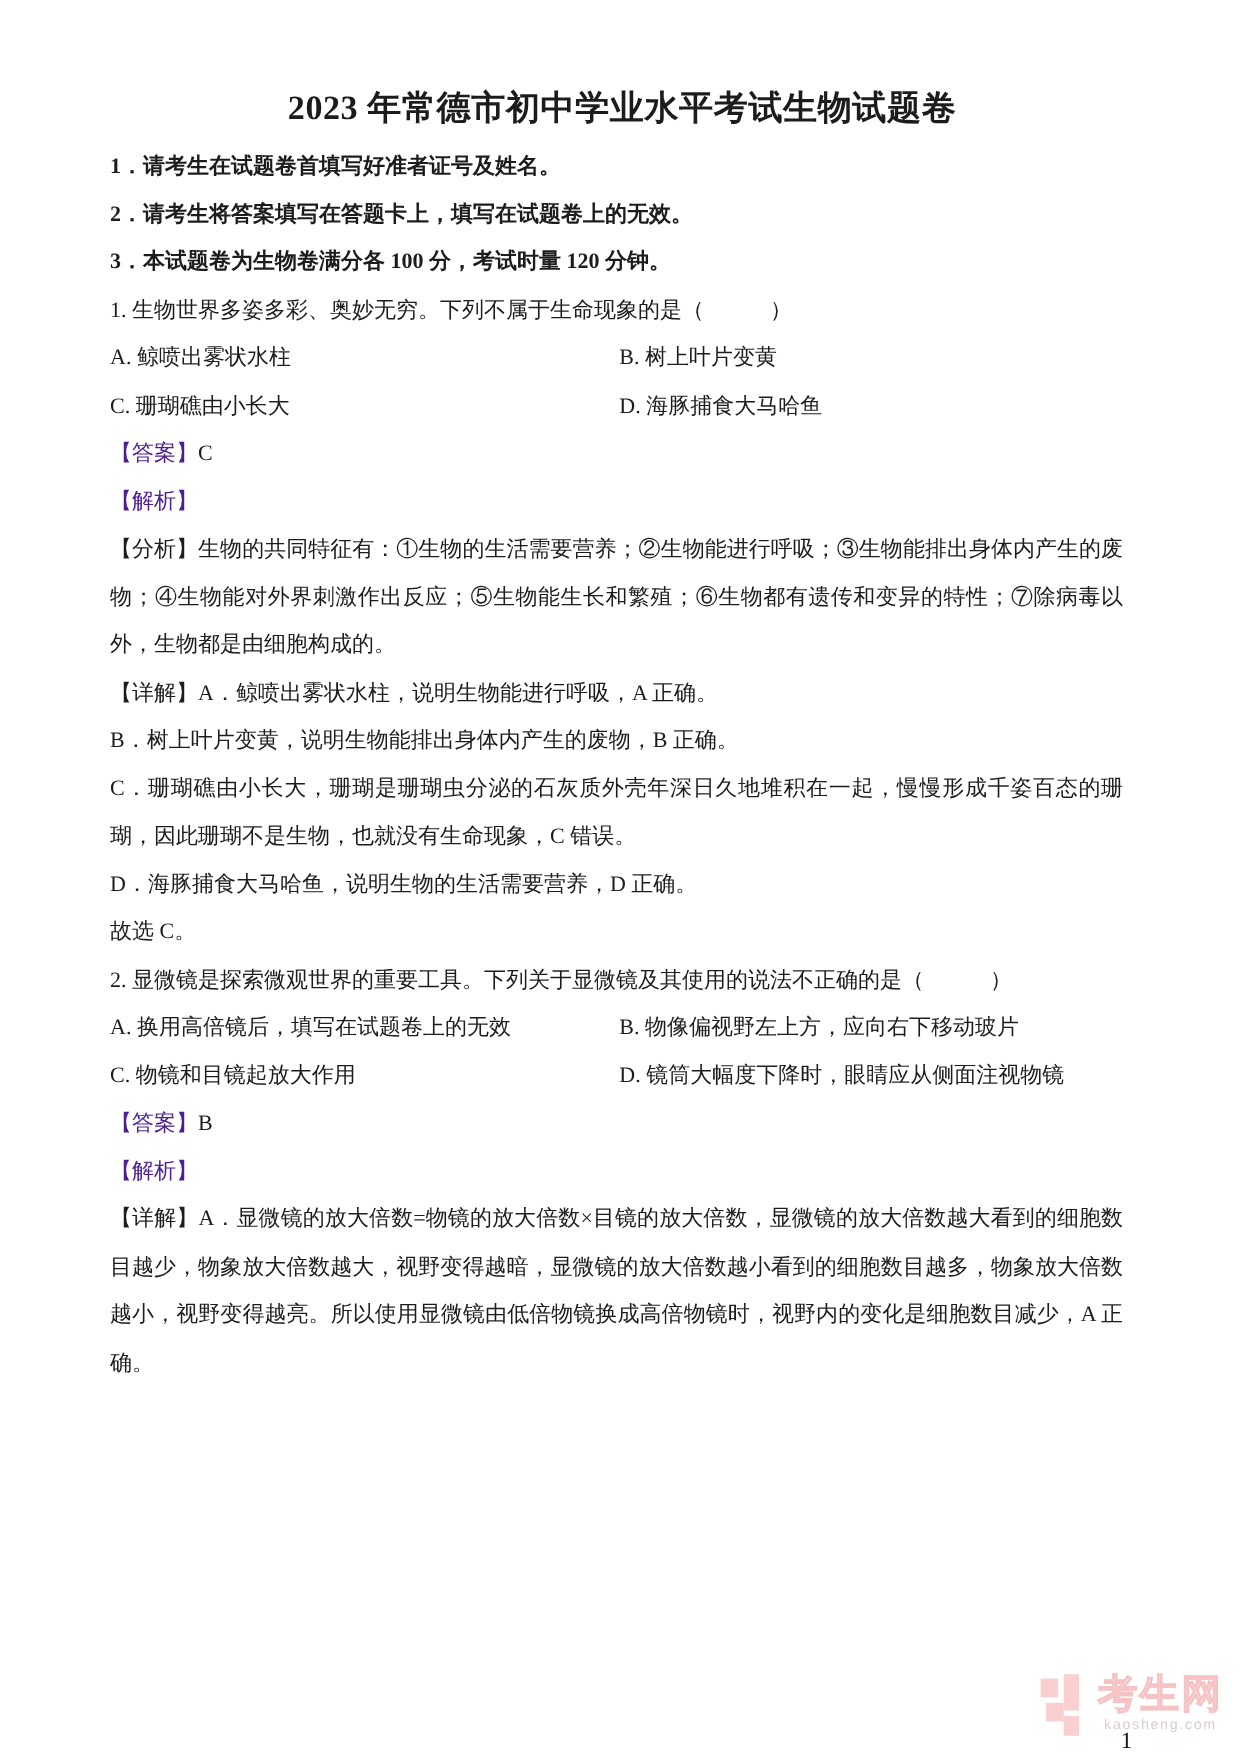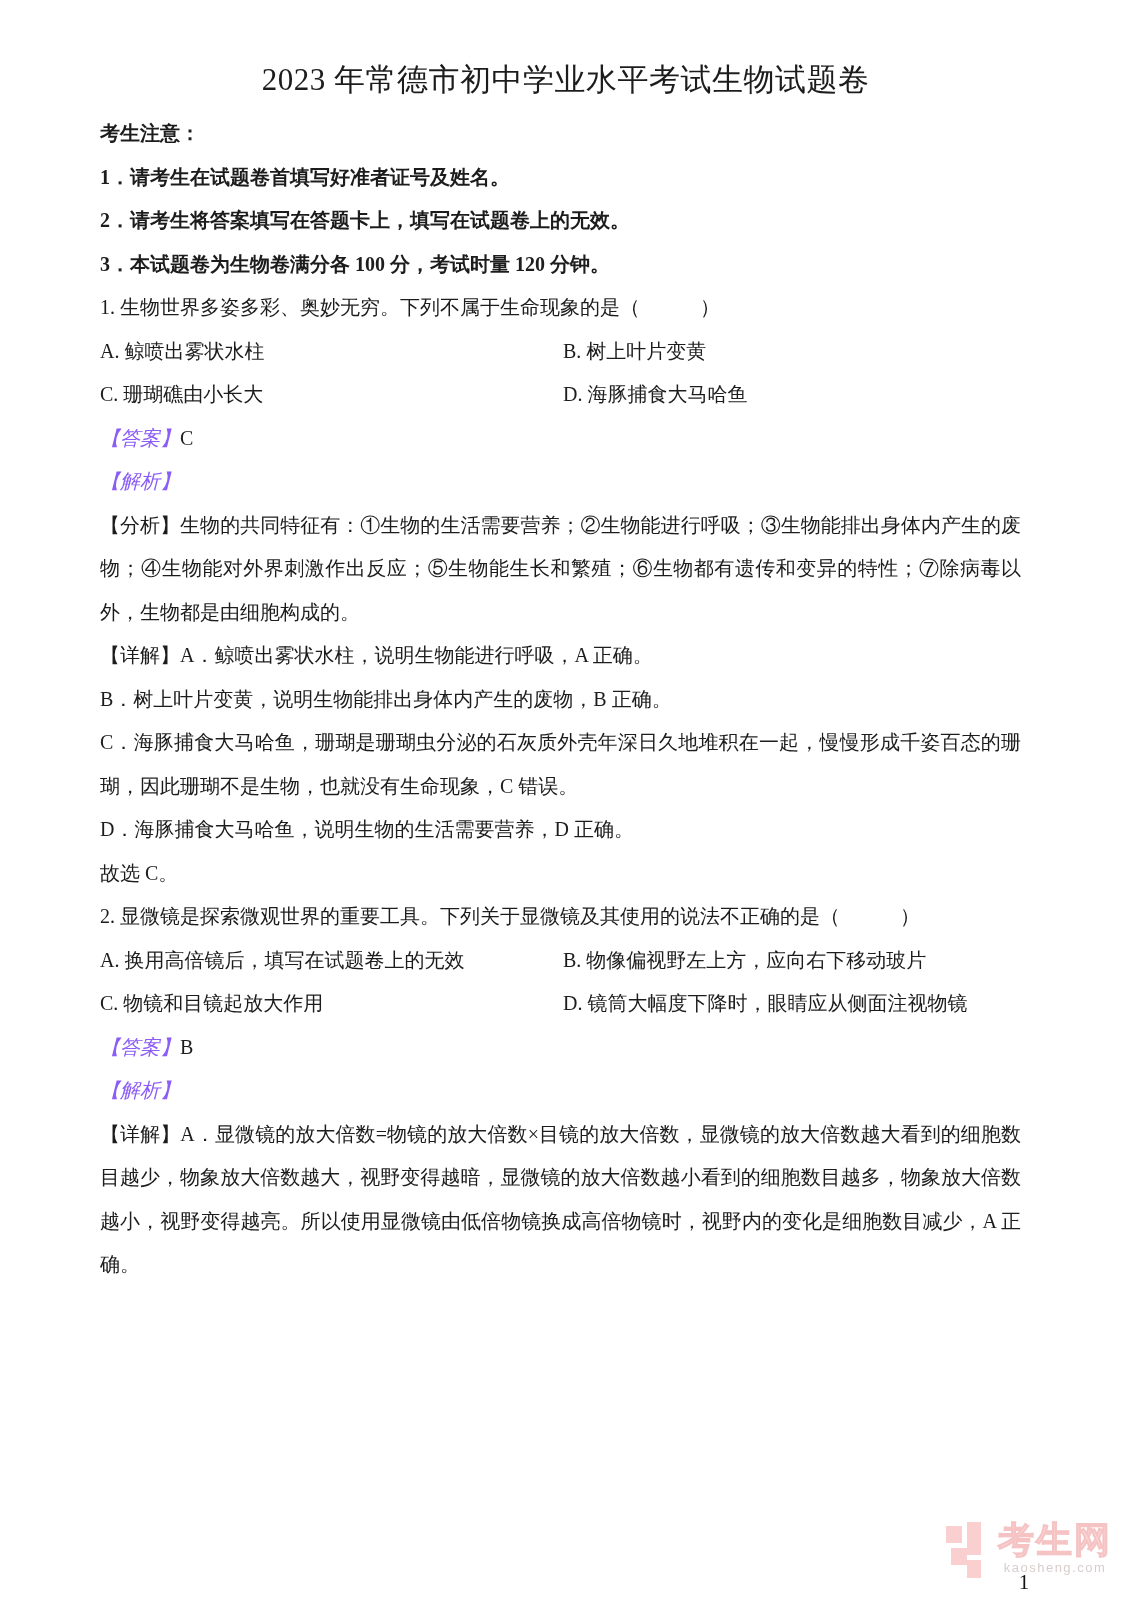--- a/index.html
+++ b/index.html
@@ -7,41 +7,41 @@
     width: 1131px;
     height: 1600px;
     background: #ffffff;
     color: #1c1c1c;
     font-family: "Liberation Serif", "DejaVu Serif", serif;
     position: relative;
     overflow: hidden;
   }
   .page-title {
     margin: 0;
-    padding-top: 60px;
+    padding-top: 78px;
     line-height: 40px;
     font-size: 31px;
-    font-weight: 400;
+    font-weight: 700;
     text-align: center;
     letter-spacing: 0.5px;
   }
   .content {
     margin-top: 12px;
     padding: 0 110px 0 100px;
   }
   .content p {
     margin: 0;
     font-size: 20px;
     line-height: 43.5px;
     white-space: normal;
   }
   .bold { font-weight: 700; font-size: 21px; }
   .just { text-align: justify; text-justify: inter-character; }
   .opt-left { display: inline-block; width: 463px; }
-  .tag-blue { color: #8b5cf6; font-style: italic; }
+  .tag-blue { color: #4c1d95; }
   .page-number {
     position: absolute;
     left: 1014px;
     top: 1570px;
     width: 20px;
     text-align: center;
     font-size: 21px;
     color: #111111;
   }
   
@@ -78,36 +78,35 @@
     font-family: "Liberation Sans", sans-serif;
   }
 </style>
 </head>
 <body>
 
 <h1 class="page-title">2023 年常德市初中学业水平考试生物试题卷</h1>
 
 <div class="content">
 
-  <p class="bold">考生注意：</p>
   <p class="bold">1．请考生在试题卷首填写好准者证号及姓名。</p>
   <p class="bold">2．请考生将答案填写在答题卡上，填写在试题卷上的无效。</p>
   <p class="bold">3．本试题卷为生物卷满分各 100 分，考试时量 120 分钟。</p>
 
 
   <div>
     <p>1. 生物世界多姿多彩、奥妙无穷。下列不属于生命现象的是（　　　）</p>
     <p><span class="opt-left">A. 鲸喷出雾状水柱</span><span>B. 树上叶片变黄</span></p>
     <p><span class="opt-left">C. 珊瑚礁由小长大</span><span>D. 海豚捕食大马哈鱼</span></p>
     <p><span class="tag-blue">【答案】</span><span>C</span></p>
     <p><span class="tag-blue">【解析】</span></p>
     <p class="just">【分析】生物的共同特征有：①生物的生活需要营养；②生物能进行呼吸；③生物能排出身体内产生的废物；④生物能对外界刺激作出反应；⑤生物能生长和繁殖；⑥生物都有遗传和变异的特性；⑦除病毒以外，生物都是由细胞构成的。</p>
     <p class="just">【详解】A．鲸喷出雾状水柱，说明生物能进行呼吸，A 正确。</p>
     <p class="just">B．树上叶片变黄，说明生物能排出身体内产生的废物，B 正确。</p>
-    <p class="just">C．海豚捕食大马哈鱼，珊瑚是珊瑚虫分泌的石灰质外壳年深日久地堆积在一起，慢慢形成千姿百态的珊瑚，因此珊瑚不是生物，也就没有生命现象，C 错误。</p>
+    <p class="just">C．珊瑚礁由小长大，珊瑚是珊瑚虫分泌的石灰质外壳年深日久地堆积在一起，慢慢形成千姿百态的珊瑚，因此珊瑚不是生物，也就没有生命现象，C 错误。</p>
     <p class="just">D．海豚捕食大马哈鱼，说明生物的生活需要营养，D 正确。</p>
     <p>故选 C。</p>
   </div>
 
   <div>
     <p>2. 显微镜是探索微观世界的重要工具。下列关于显微镜及其使用的说法不正确的是（　　　）</p>
     <p><span class="opt-left">A. 换用高倍镜后，填写在试题卷上的无效</span><span>B. 物像偏视野左上方，应向右下移动玻片</span></p>
     <p><span class="opt-left">C. 物镜和目镜起放大作用</span><span>D. 镜筒大幅度下降时，眼睛应从侧面注视物镜</span></p>
     <p><span class="tag-blue">【答案】</span><span>B</span></p>
     <p><span class="tag-blue">【解析】</span></p>

